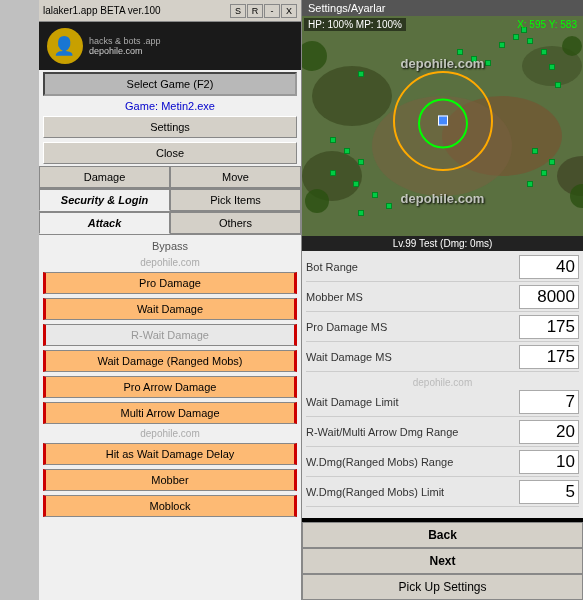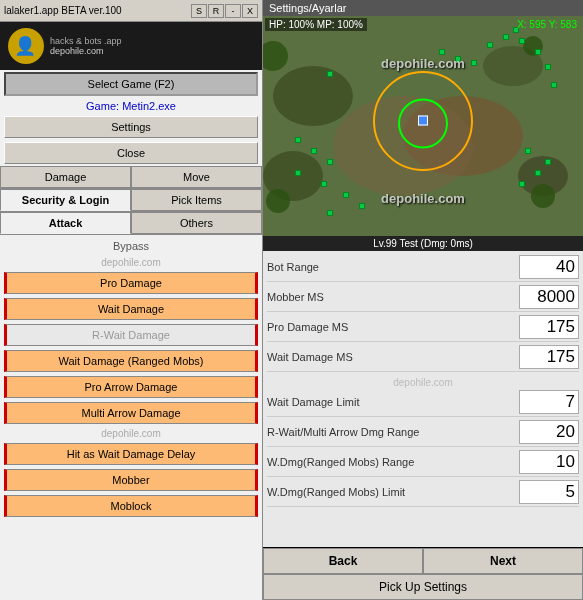--- a/index.html
+++ b/index.html
@@ -15,20 +15,21 @@
     }
 
     
     #left-panel {
       width: 263px;
       background: #f0f0f0;
       display: flex;
       flex-direction: column;
       border-right: 1px solid #888;
       overflow: hidden;
+      margin-left: 39px;
     }
 
     
     #title-bar {
       background: #d4d0c8;
       display: flex;
       align-items: center;
       justify-content: space-between;
       padding: 2px 4px;
       border-bottom: 1px solid #888;
@@ -160,20 +161,21 @@
       padding: 4px 0;
       background: #d4d0c8;
       border: 1px solid #888;
       cursor: pointer;
       font-size: 11px;
     }
     .tab-cell.active {
       background: #f0f0f0;
       border-bottom: 1px solid #f0f0f0;
       font-weight: bold;
+      font-style: italic;
     }
 
     
     #content-area {
       flex: 1;
       overflow-y: auto;
       padding: 2px 4px;
       background: #f0f0f0;
     }
 
@@ -340,21 +342,22 @@
       background: #fff;
       border: 1px solid #aaa;
       padding: 1px 3px;
       color: #000;
     }
 
     
     #bottom-bar {
       display: flex;
       background: #14532d;
-      border-top: 1px solid #000000;
+      border-top: 4px solid #000000;
+      flex-direction: column;
     }
     #back-btn, #next-btn {
       flex: 1;
       padding: 5px 0;
       text-align: center;
       background: #d4d0c8;
       border: 1px solid #888;
       cursor: pointer;
       font-size: 12px;
       font-weight: bold;

